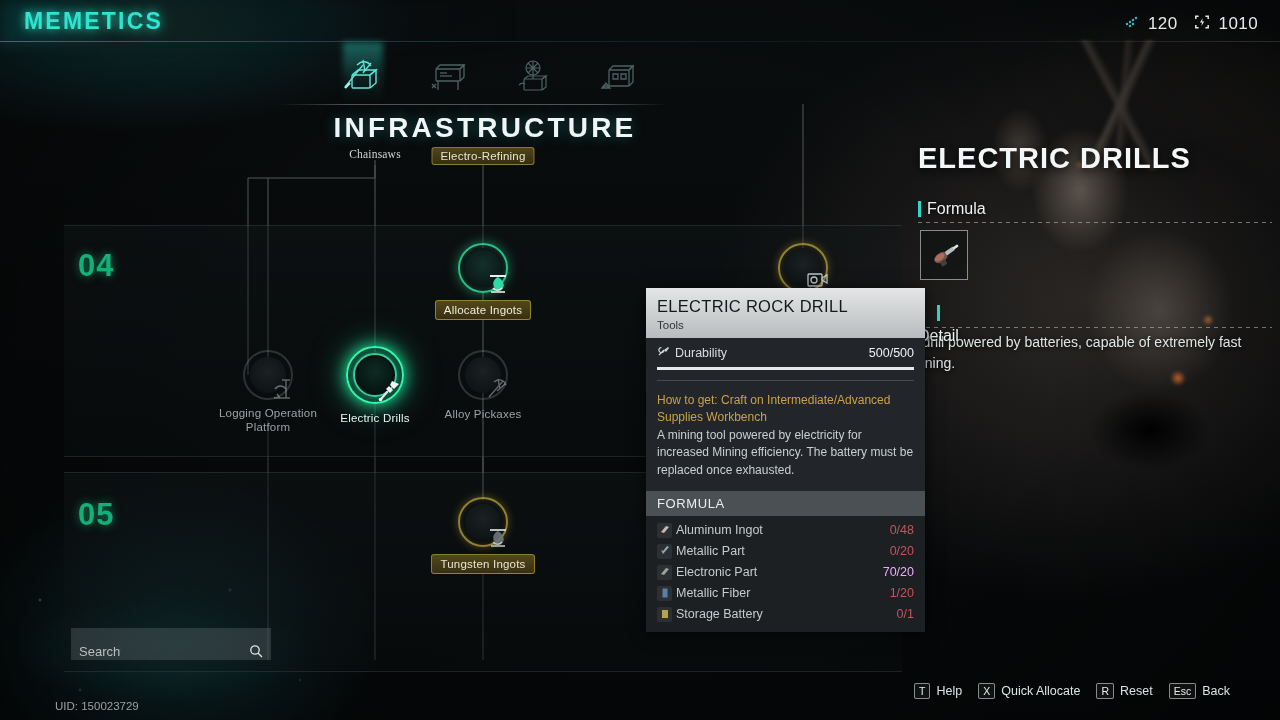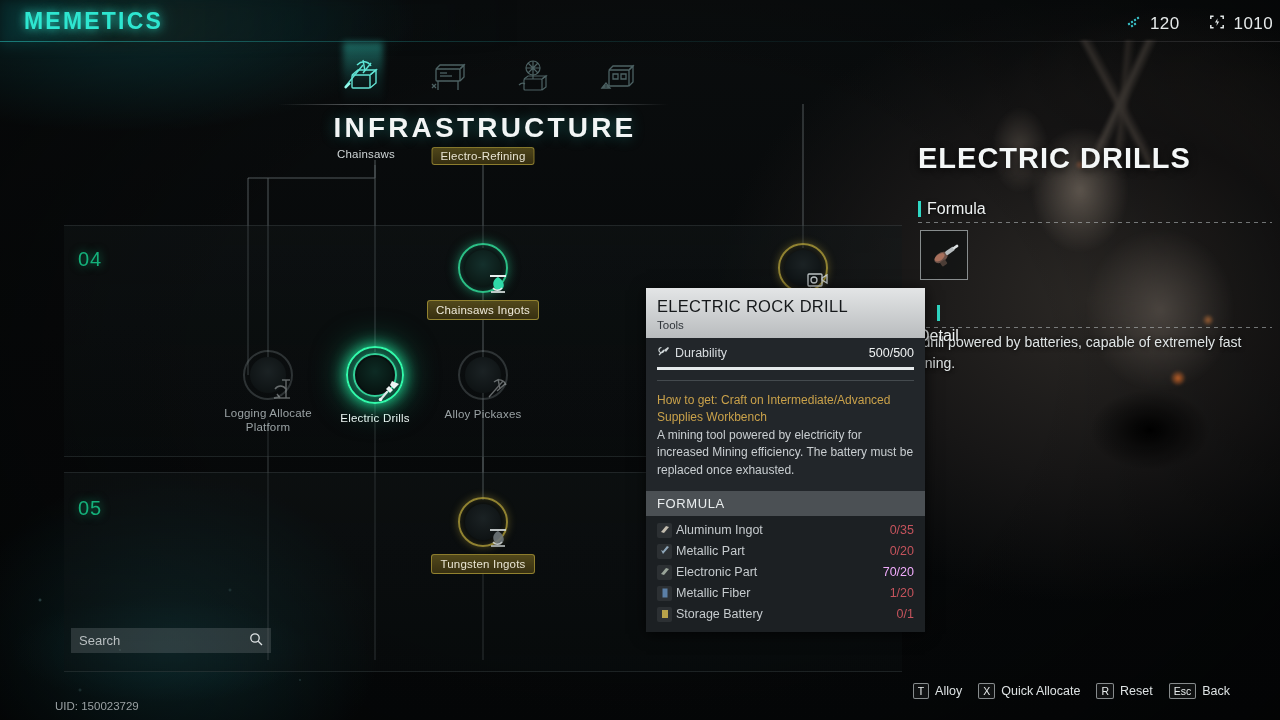--- a/index.html
+++ b/index.html
@@ -70,21 +70,21 @@
   #header { position:absolute; left:0; top:0; width:1280px; height:46px; z-index:20; }
   #app-title {
     position:absolute; left:24px; top:8px;
     font-size:23px; letter-spacing:2.2px; font-weight:bold;
     color:#2ee6d0; text-shadow:0 0 10px rgba(46,230,208,.85), 0 0 22px rgba(46,230,208,.45);
   }
   #header-rule {
     position:absolute; left:0; top:41px; width:1280px; height:1px;
     background:linear-gradient(90deg, rgba(40,190,185,.55) 0%, rgba(30,120,120,.35) 35%, rgba(30,90,95,.18) 62%, rgba(90,90,95,.22) 85%, rgba(120,120,125,.3) 100%);
   }
-  #currencies { position:absolute; right:7px; top:14px; display:flex; gap:29px; align-items:center; }
+  #currencies { position:absolute; right:22px; top:14px; display:flex; gap:16px; align-items:center; }
   .currency { display:flex; align-items:center; gap:9px; }
   .currency .val { font-size:17px; color:#e6eaea; letter-spacing:.4px; }
 
   
   #tabs { position:absolute; left:320px; top:56px; width:340px; height:46px; z-index:18; display:flex; }
   .tab { width:85px; height:46px; display:flex; align-items:center; justify-content:center; position:relative; }
   .tab .glyph { opacity:.5; }
   .tab.active .glyph { opacity:1; }
   .tab.active::after {
     content:""; position:absolute; left:50%; top:-14px; transform:translateX(-50%);
@@ -110,21 +110,21 @@
   #tree { position:absolute; left:0; top:0; width:970px; height:720px; z-index:10; }
   #tree svg { position:absolute; left:0; top:0; }
 
   .tier-band {
     position:absolute; left:64px; width:838px;
     border-top:1px solid rgba(95,105,108,.28);
     border-bottom:1px solid rgba(95,105,108,.22);
     background:linear-gradient(180deg, rgba(18,24,25,.42) 0%, rgba(12,17,18,.30) 100%);
   }
   .tier-num {
-    position:absolute; left:78px; font-size:20px; font-weight:normal; letter-spacing:1px;
+    position:absolute; left:78px; font-size:31px; font-weight:bold; letter-spacing:1px;
     color:#14b07a; text-shadow:0 0 10px rgba(20,190,130,.65);
   }
 
   .node { position:absolute; width:120px; margin-left:-60px; text-align:center; }
   .node .ring {
     width:50px; height:50px; border-radius:50%; margin:0 auto; position:relative;
     display:flex; align-items:center; justify-content:center;
   }
   .node .ring .inner {
     position:absolute; inset:5px; border-radius:50%;
@@ -180,22 +180,22 @@
   }
   .nodelabel-top.olive {
     color:#e8e4d2; background:linear-gradient(180deg, rgba(86,76,28,.92), rgba(58,50,18,.92));
     border:1px solid rgba(168,150,55,.7); border-radius:3px; width:auto; margin-left:0;
     padding:2px 8px; transform:translateX(-50%);
   }
 
   
   #search-box {
     position:absolute; left:71px; top:628px; width:200px; height:25px;
-    background:rgba(120,125,128,.30); display:flex; align-items:center;
-    padding:0 8px; z-index:16;
+    background:rgba(120,125,128,.30); display:flex; align-items:flex-start;
+    padding:16px 8px; z-index:16;
   }
   #search-box .ph { font-size:13px; color:#b9bfc1; flex:1; }
   #uid { position:absolute; left:55px; top:700px; font-size:11.5px; color:#9aa1a3; z-index:16; }
 
   
   #tooltip {
     position:absolute; left:646px; top:288px; width:279px; z-index:40;
     background:#23262a; box-shadow:0 2px 14px rgba(0,0,0,.7);
   }
   #tt-head {
@@ -405,36 +405,36 @@
       <path d="M483 560 L483 660"></path>
     </g>
   </svg>
 
   <div class="tier-band" style="top:225px;height:232px;"></div>
   <div class="tier-num" style="top:248px;">04</div>
 
   <div class="tier-band" style="top:472px;height:200px;"></div>
   <div class="tier-num" style="top:497px;">05</div>
 
-  <div class="nodelabel-top" style="left:366px; top:148px;">Chainsaws</div>
+  <div class="nodelabel-top" style="left:375px; top:148px;font-family:Liberation Serif, serif;">Chainsaws</div>
   <div class="nodelabel-top olive" style="left:483px; top:147px;">Electro-Refining</div>
 
   <div class="node unlocked" style="left:483px; top:243px;">
     <div class="ring">
       <div class="inner"></div>
       <span class="glyph">
         <svg width="30" height="30" viewBox="0 0 30 30">
           <path d="M7 7 h16 v2 h-16z" fill="#e9efef"></path>
           <path d="M15 9 c-4 2 -6 6 -4 10 c2 4 7 4 9 1 c2 -3 0 -8 -5 -11z" fill="#2fd9a8"></path>
           <path d="M10 20 c2 3 7 3 9 0" stroke="#e9efef" stroke-width="1.4" fill="none"></path>
           <path d="M8 24 h14" stroke="#e9efef" stroke-width="1.6"></path>
         </svg>
       </span>
     </div>
-    <div class="label">Chainsaws Ingots</div>
+    <div class="label">Allocate Ingots</div>
   </div>
 
   <div class="node avail" style="left:803px; top:243px;">
     <div class="ring">
       <div class="inner"></div>
       <span class="glyph">
         <svg width="28" height="28" viewBox="0 0 28 28">
           <g stroke="#cfd6d8" stroke-width="1.3" fill="none">
             <rect x="5" y="6" width="14" height="12" rx="1"></rect>
             <path d="M19 10 l5 -3 v8 l-5 -3z"></path>
@@ -455,21 +455,21 @@
           <g stroke="#dfe5e6" stroke-width="1.4" fill="none">
             <path d="M18 5 v18"></path>
               <path d="M14 5 h8"></path>
             <path d="M7 14 c3 -4 8 -4 11 0"></path>
             <path d="M6 23 h16"></path>
               <path d="M9 19 l3 4"></path>
           </g>
         </svg>
       </span>
     </div>
-    <div class="label two">Logging Allocate Platform</div>
+    <div class="label two">Logging Operation Platform</div>
   </div>
 
   <div class="node selected" style="left:375px; top:346px;">
     <div class="ring">
       <div class="inner"></div>
       <span class="glyph">
         <svg width="30" height="30" viewBox="0 0 30 30">
           <g fill="#eef3f4">
             <path d="M17 6 l7 3 l-5 5 l-4 -4z"></path>
             <path d="M14 11 l4 4 l-3 3 l-4 -4z"></path>
@@ -554,21 +554,21 @@
   <div id="tt-formula-head">FORMULA</div>
   <div id="tt-formula-list">
 
     <div class="frow">
       <span class="fic" style="background:#2c3033;">
         <svg width="12" height="12" viewBox="0 0 12 12">
             <path d="M2 8 L7 2 l3 1 l-5 6z" fill="#c3bcae"></path>
           </svg>
       </span>
       <span class="fname">Aluminum Ingot</span>
-      <span class="fqty lack">0/35</span>
+      <span class="fqty lack">0/48</span>
     </div>
 
     <div class="frow">
       <span class="fic" style="background:#2c3033;">
         <svg width="12" height="12" viewBox="0 0 12 12">
             <path d="M2 5 l2 4 l6 -7 l-2 -1 l-4 5z" fill="#8fa7ba"></path>
           </svg>
       </span>
       <span class="fname">Metallic Part</span>
       <span class="fqty lack">0/20</span>
@@ -635,21 +635,21 @@
       </g>
     </svg>
   </span>
 </div>
 
 <div id="detail-desc">A drill powered by batteries, capable of extremely fast mining.</div>
 
 <div id="hotkeys">
   <div class="hk">
     <span class="key">T</span>
-    <span class="hklbl">Alloy</span>
+    <span class="hklbl">Help</span>
   </div>
   <div class="hk">
     <span class="key">X</span>
     <span class="hklbl">Quick Allocate</span>
   </div>
   <div class="hk">
     <span class="key">R</span>
     <span class="hklbl">Reset</span>
   </div>
   <div class="hk">

